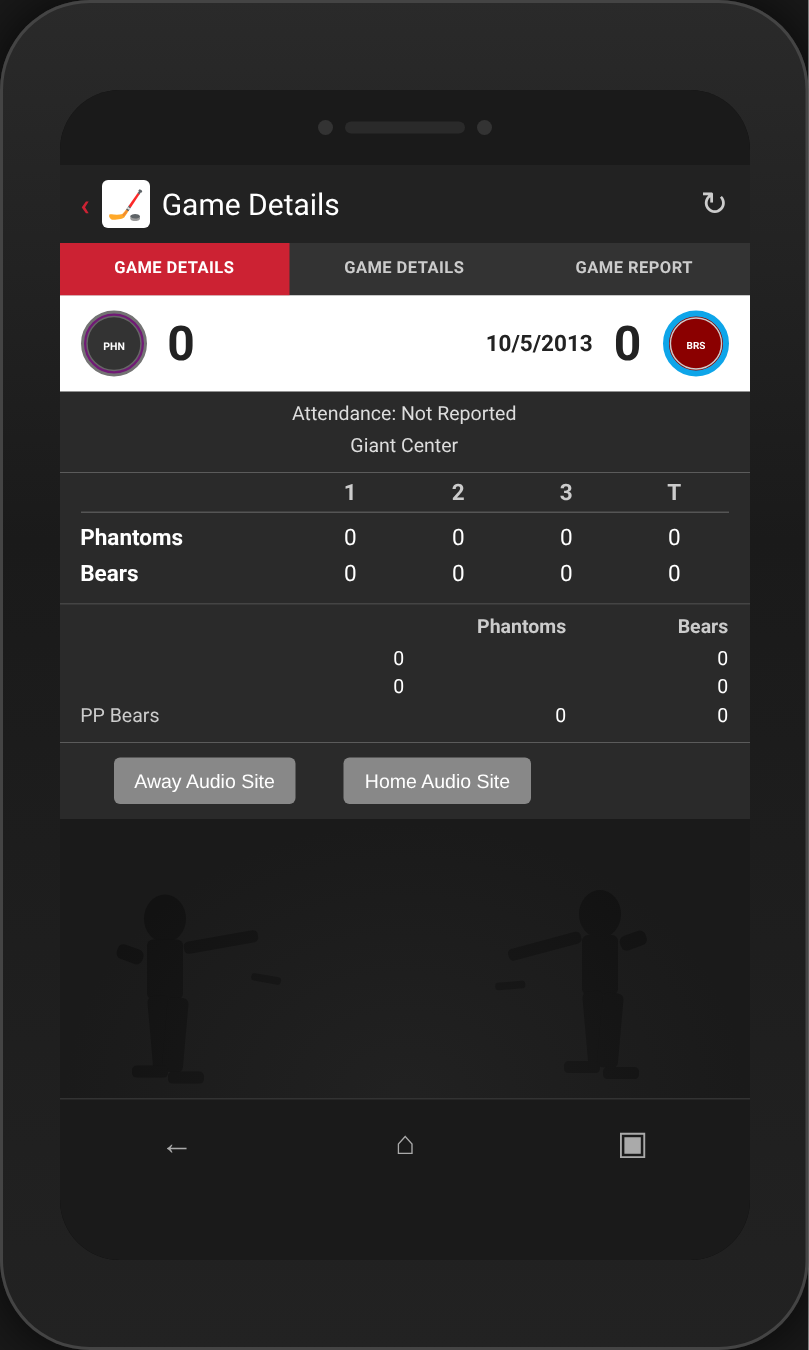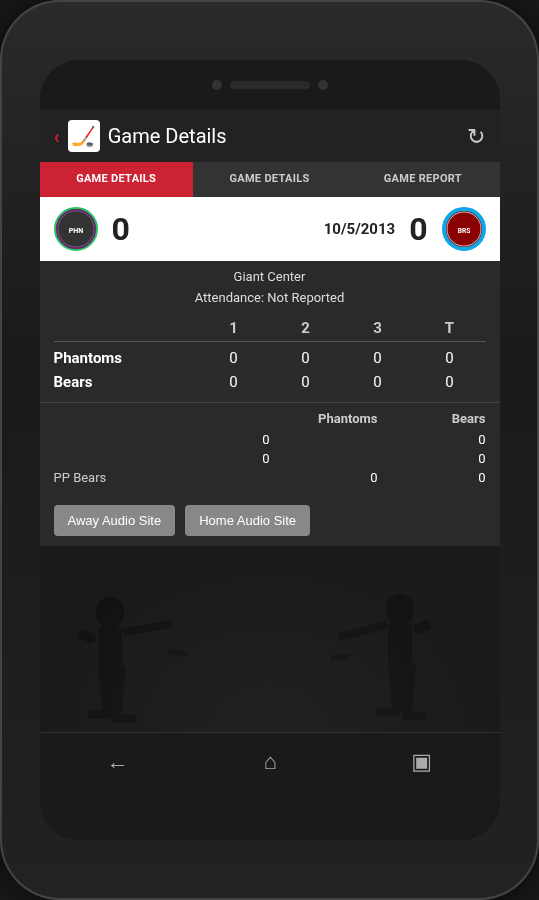--- a/index.html
+++ b/index.html
@@ -138,21 +138,21 @@
       display: flex;
       align-items: center;
       justify-content: center;
       font-size: 8px;
       color: white;
       text-align: center;
       overflow: hidden;
     }
     .team-logo-left {
       background: #701a75;
-      border: 2px solid #22c55e;
+      border: 2px solid #737373;
     }
     .team-logo-right {
       background: #8B0000;
       border: 4px solid #0ea5e9;
     }
     .score-left {
       font-size: 32px;
       font-weight: bold;
       color: #222;
       margin: 0 6px;
@@ -273,20 +273,21 @@
       gap: 10px;
     }
     .audio-btn {
       background: #888;
       color: white;
       border: none;
       border-radius: 4px;
       padding: 8px 14px;
       font-size: 13px;
       cursor: pointer;
+      margin-left: 22px;
     }
 
     
     .silhouette-area {
       flex: 1;
       background: #1a1a1a;
       position: relative;
       overflow: hidden;
     }
     .silhouette-area::after {
@@ -373,22 +374,22 @@
         <span class="score-right">0</span>
         <div class="team-logo team-logo-right">
           <svg width="38" height="38" viewBox="0 0 38 38">
             <circle cx="19" cy="19" r="18" fill="#8B0000" stroke="#ccc" stroke-width="1"></circle>
             <text x="19" y="23" text-anchor="middle" fill="white" font-size="7" font-weight="bold">BRS</text>
           </svg>
         </div>
       </div>
 
       <div class="venue-info">
+        <div>Attendance: Not Reported</div>
         <div>Giant Center</div>
-        <div>Attendance: Not Reported</div>
       </div>
 
       <div class="period-table">
         <div class="period-header">
           <span class="team-col">Team</span>
           <span class="period-col">1</span>
           <span class="period-col">2</span>
           <span class="period-col">3</span>
           <span class="period-col">T</span>
         </div>

